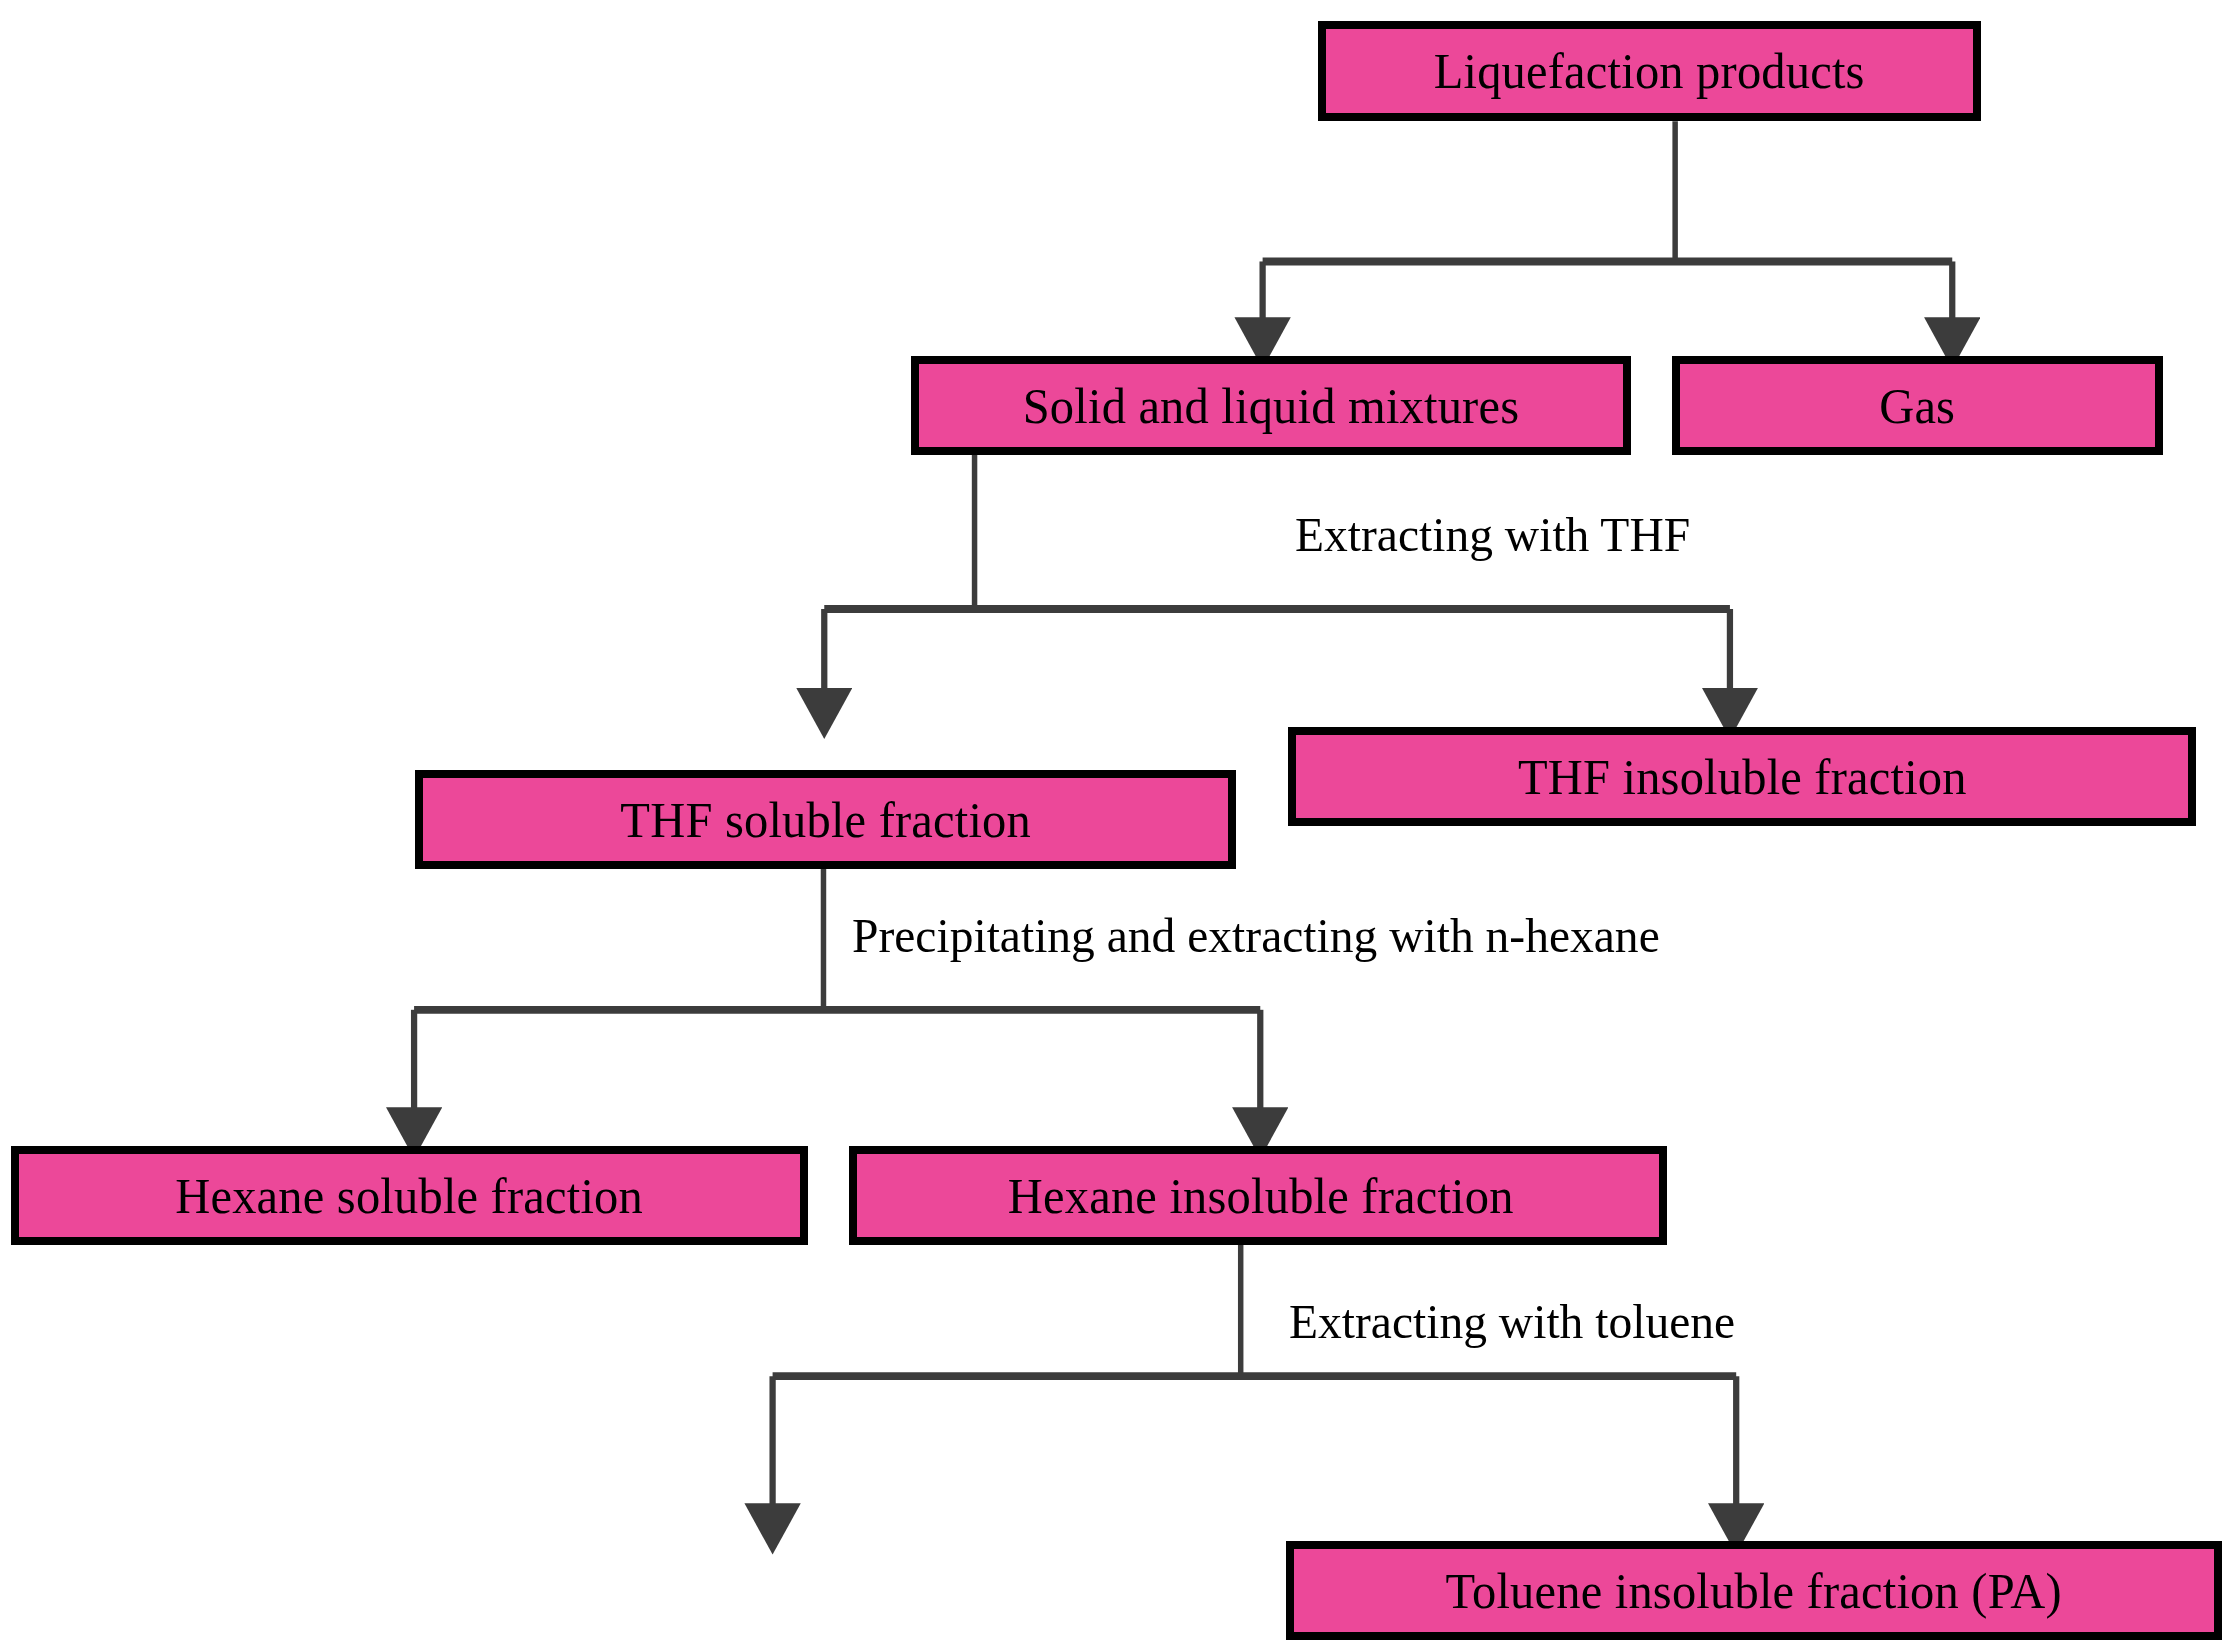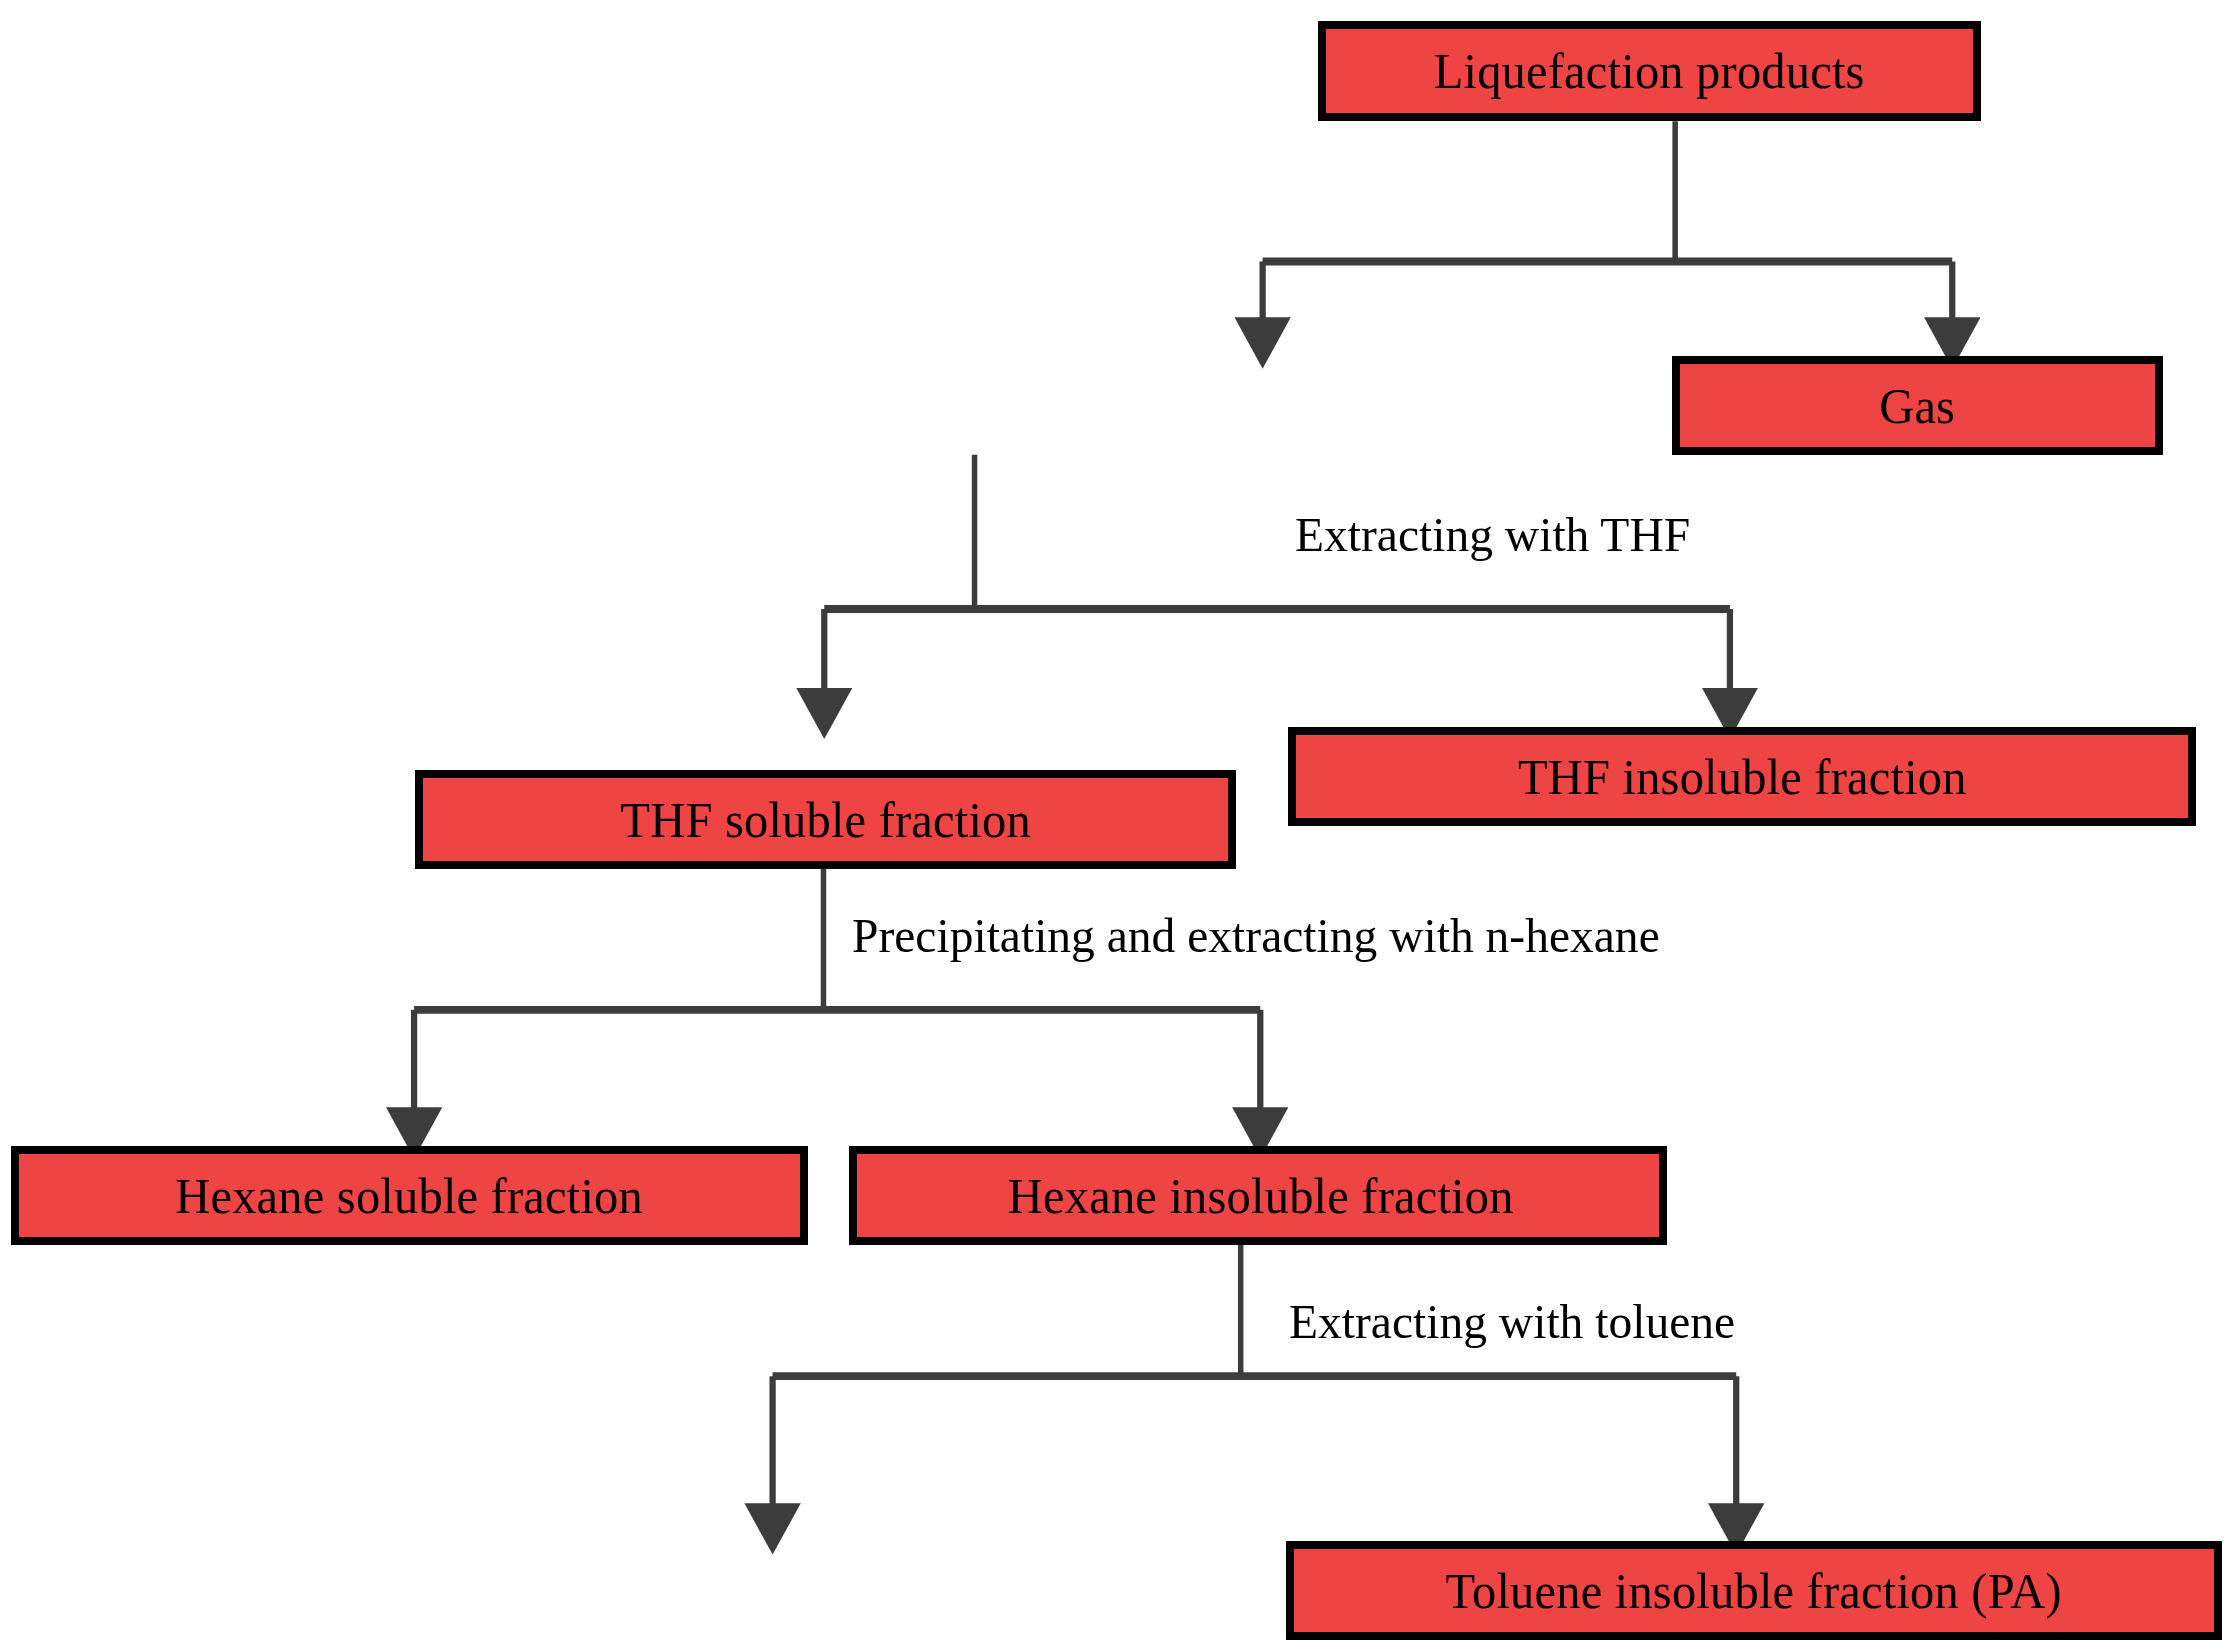--- a/index.html
+++ b/index.html
@@ -19,21 +19,21 @@
     position: absolute;
     left: 0;
     top: 0;
     width: 2227px;
     height: 1647px;
     pointer-events: none;
   }
   .node-box {
     position: absolute;
     box-sizing: border-box;
-    background: #ef4444;
+    background: #ec4899;
     border: 8.6px solid #000000;
     display: flex;
     align-items: center;
     justify-content: center;
     z-index: 5;
     text-align: center;
   }
   .node-label {
     font-size: 50px;
     line-height: 1;
@@ -91,20 +91,23 @@
       <path d="M 987 1758 L 2218 1758" stroke="#3c3c3c" stroke-width="10" fill="none"></path>
       <path d="M 987 1758 L 987 1930" stroke="#3c3c3c" stroke-width="8" fill="none" marker-end="url(#arrowhead)"></path>
       <path d="M 2218 1758 L 2218 1930" stroke="#3c3c3c" stroke-width="8" fill="none" marker-end="url(#arrowhead)"></path>
     </g>
   </svg>
 
   <div class="node-box" style="left:1318px; top:21px; width:663px; height:100px;">
     <span class="node-label">Liquefaction products</span>
   </div>
 
+  <div class="node-box" style="left:911px; top:356px; width:720px; height:99px;">
+    <span class="node-label">Solid and liquid mixtures</span>
+  </div>
 
   <div class="node-box" style="left:1672px; top:356px; width:491px; height:99px;">
     <span class="node-label">Gas</span>
   </div>
 
   <div class="node-box" style="left:415px; top:727px; width:821px; height:99px;margin-top:43px;">
     <span class="node-label">THF soluble fraction</span>
   </div>
 
   <div class="node-box" style="left:1288px; top:727px; width:908px; height:99px;">

